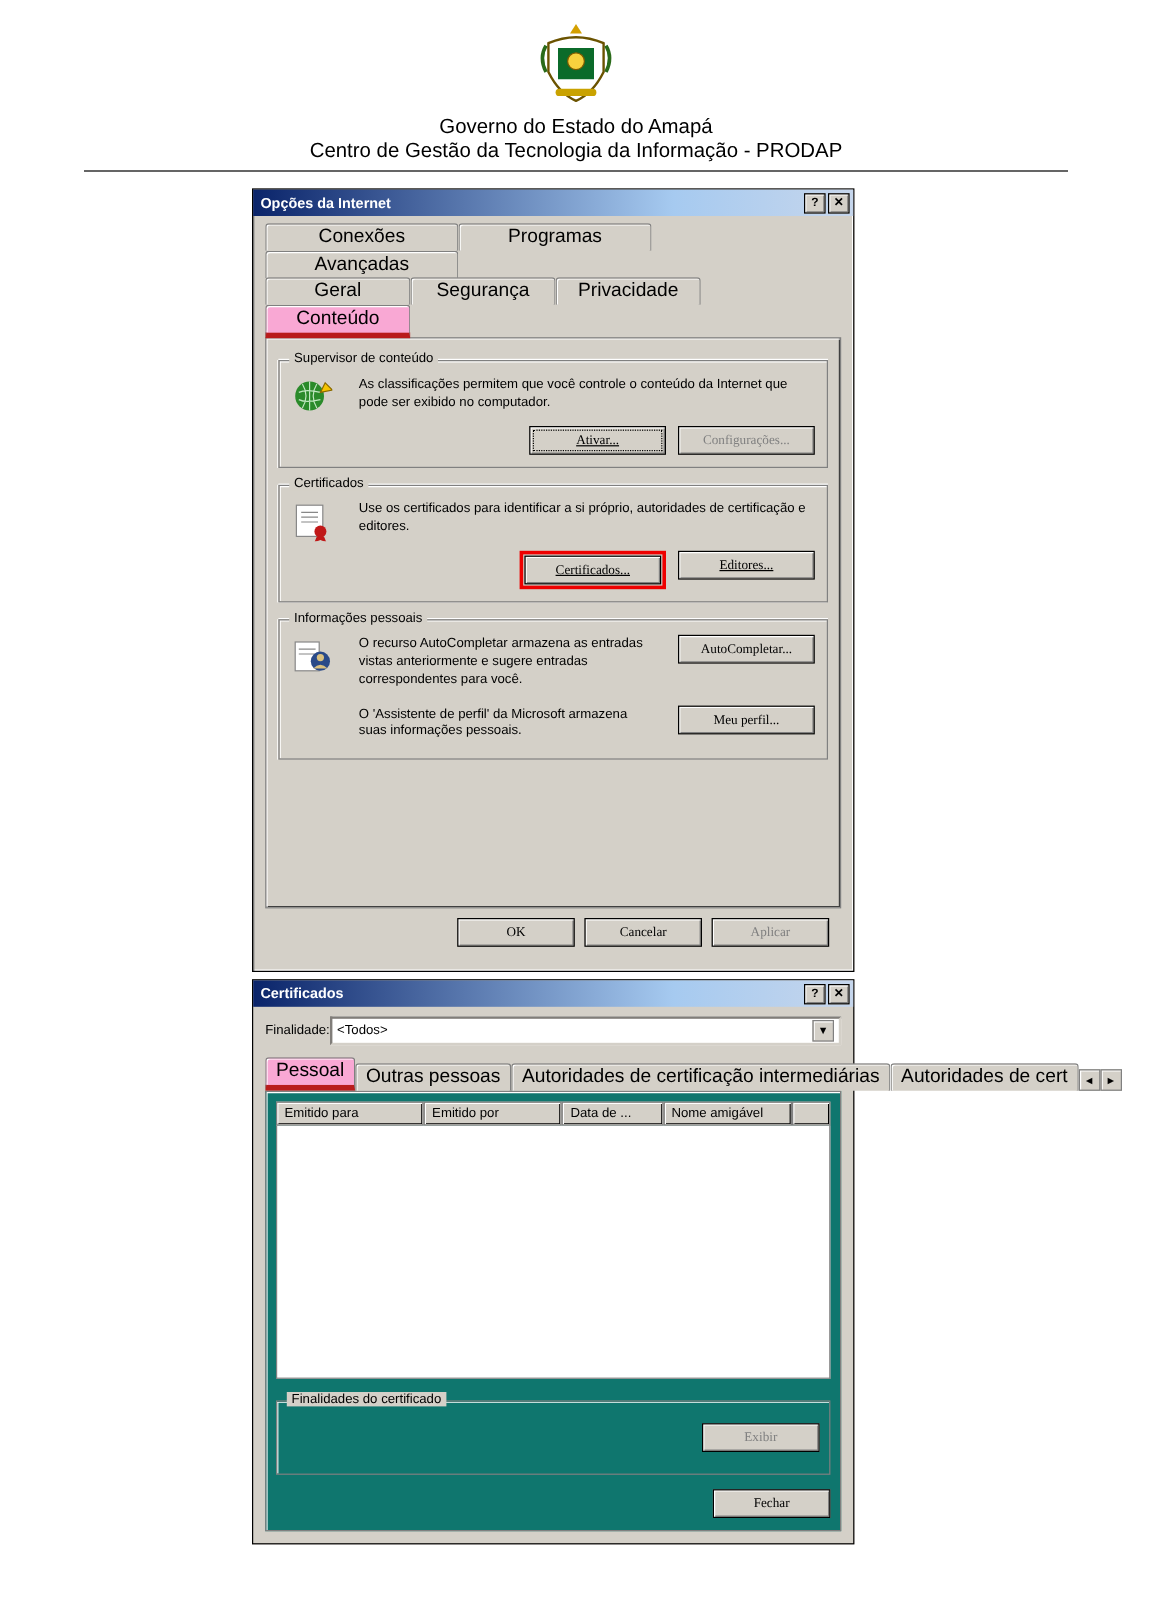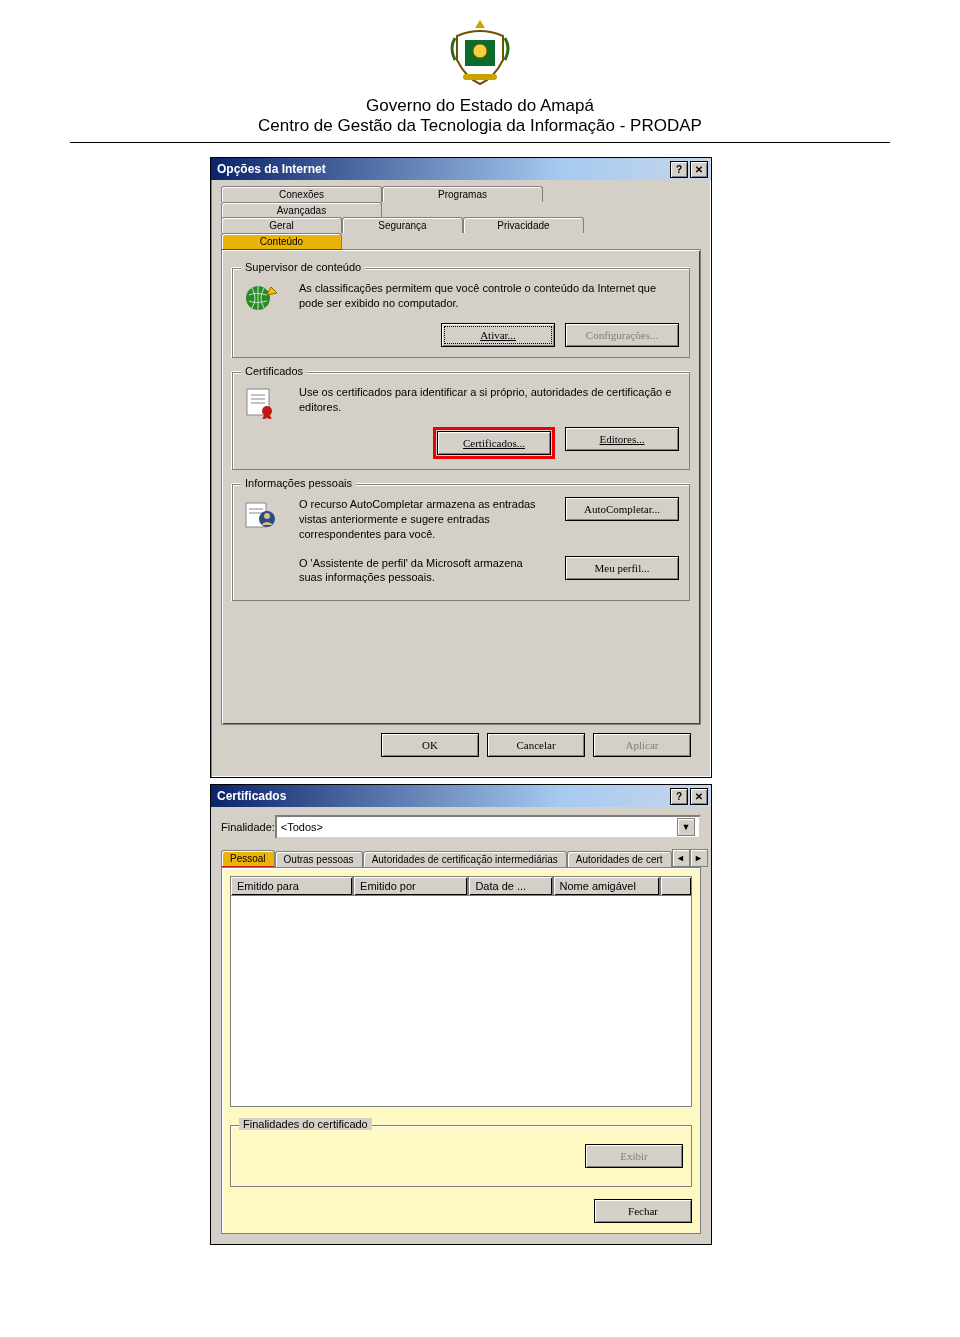--- a/index.html
+++ b/index.html
@@ -14,24 +14,24 @@
 
   
   .dlg{width:500px;margin:2px 0 6px 140px;font-family:Tahoma,Verdana,sans-serif;font-size:11px;color:#000;background:#d4d0c8;border:1px solid #000;box-shadow:1px 1px 0 #808080 inset,-1px -1px 0 #fff inset}
   .titlebar{height:22px;background:linear-gradient(90deg,#0a246a,#a6caf0 70%,#c6d6ec);display:flex;align-items:center;padding:0 3px;color:#fff;font-weight:bold;font-size:12px}
   .titlebar .ttl{flex:1;padding-left:3px}
   .winbtn{width:16px;height:15px;margin-left:2px;background:#d4d0c8;border:1px solid #000;box-shadow:1px 1px 0 #fff inset,-1px -1px 0 #808080 inset;color:#000;display:flex;align-items:center;justify-content:center;font-size:10px;font-family:Arial;font-weight:bold}
   .dlg-body{padding:6px 10px 10px}
 
   
   .tabs{display:flex;flex-wrap:wrap;margin-bottom:-1px}
-  .tab{background:#d4d0c8;border:1px solid #808080;border-bottom:none;border-top-left-radius:3px;border-top-right-radius:3px;padding:2px 0;margin-right:0;font-size:10px;text-align:center;position:relative;box-shadow:1px 1px 0 #fff inset}
+  .tab{background:#d4d0c8;border:1px solid #808080;border-bottom:none;border-top-left-radius:3px;border-top-right-radius:3px;padding:2px 0;margin-right:0;font-size:16px;text-align:center;position:relative;box-shadow:1px 1px 0 #fff inset}
   .tabrow1 .tab{width:159px}
   .tabrow2 .tab{width:119px}
-  .tab.active{background:#eab308;border-bottom:1px solid #b91c1c;z-index:2}
+  .tab.active{background:#f9a8d4;border-bottom:5px solid #b91c1c;z-index:2}
   .tabsheet{border:1px solid #808080;box-shadow:1px 1px 0 #fff inset,-1px -1px 0 #404040 inset;background:#d4d0c8;padding:10px 10px 12px;min-height:452px;position:relative}
 
   
   .gb{border:1px solid #808080;box-shadow:1px 0 0 #fff inset,0 1px 0 #fff inset,-1px 0 0 #fff,0 -1px 0 #fff;margin:8px 0 14px;padding:12px 10px 10px;position:relative}
   .gb>.lg{position:absolute;top:-8px;left:8px;background:#d4d0c8;padding:0 4px;font-size:11px}
   .row{display:flex;gap:22px;align-items:flex-start}
   .ico{width:34px;height:34px;flex:none}
   .txt{flex:1;font-size:11px;line-height:1.35}
   .btnrow{display:flex;justify-content:flex-end;gap:10px;margin-top:8px}
   .btn{min-width:96px;height:22px;background:#d4d0c8;border:1px solid #000;box-shadow:1px 1px 0 #fff inset,-1px -1px 0 #808080 inset;font:11px Tahoma;padding:0 8px;display:inline-flex;align-items:center;justify-content:center}
@@ -46,21 +46,21 @@
   
   .dlg2{width:500px;margin:4px 0 6px 140px;font-family:Tahoma,Verdana,sans-serif;font-size:11px;background:#d4d0c8;border:1px solid #000}
   .dlg2 .body2{padding:8px 10px 10px}
   .lblrow{display:flex;align-items:center;gap:0;margin-bottom:10px}
   .combo{flex:1;height:20px;background:#fff;border:2px inset #d4d0c8;display:flex;align-items:center;padding:0 4px;justify-content:space-between}
   .combo .arrow{width:16px;height:16px;background:#d4d0c8;border:1px solid #808080;box-shadow:1px 1px 0 #fff inset;display:flex;align-items:center;justify-content:center;font-size:9px}
   .tabs2{display:flex;align-items:flex-end}
   .tabs2 .tab{padding:2px 8px;white-space:nowrap}
   .tabs2 .spin{margin-left:auto;display:flex}
   .tabs2 .spin .sb{width:16px;height:16px;background:#d4d0c8;border:1px solid #808080;box-shadow:1px 1px 0 #fff inset;font-size:9px;display:flex;align-items:center;justify-content:center}
-  .listpane{border:1px solid #808080;box-shadow:1px 1px 0 #fff inset;background:#fef9c3;padding:8px 8px 10px}
+  .listpane{border:1px solid #808080;box-shadow:1px 1px 0 #fff inset;background:#0f766e;padding:8px 8px 10px}
   .listhdr{display:flex;background:#d4d0c8}
   .colh{border:1px solid #808080;box-shadow:1px 1px 0 #fff inset,-1px -1px 0 #000 inset;height:18px;font-size:11px;display:flex;align-items:center;padding:0 6px}
   .w1{flex:1.4}.w2{flex:1.3}.w3{flex:.9}.w4{flex:1.2}.w5{width:18px;flex:none}
   .listbody{height:210px;background:#fff;border:1px solid #808080;border-top:none}
   .actrow{display:flex;gap:8px;margin:10px 0 4px;align-items:center}
   .gb2{border:1px solid #808080;box-shadow:1px 0 0 #fff inset,0 1px 0 #fff inset;padding:18px 8px 8px;position:relative;margin-top:18px;min-height:34px}
   .rightcol{margin-left:auto}
   .closebar{display:flex;justify-content:flex-end;margin-top:12px}
 </style>
 </head>

